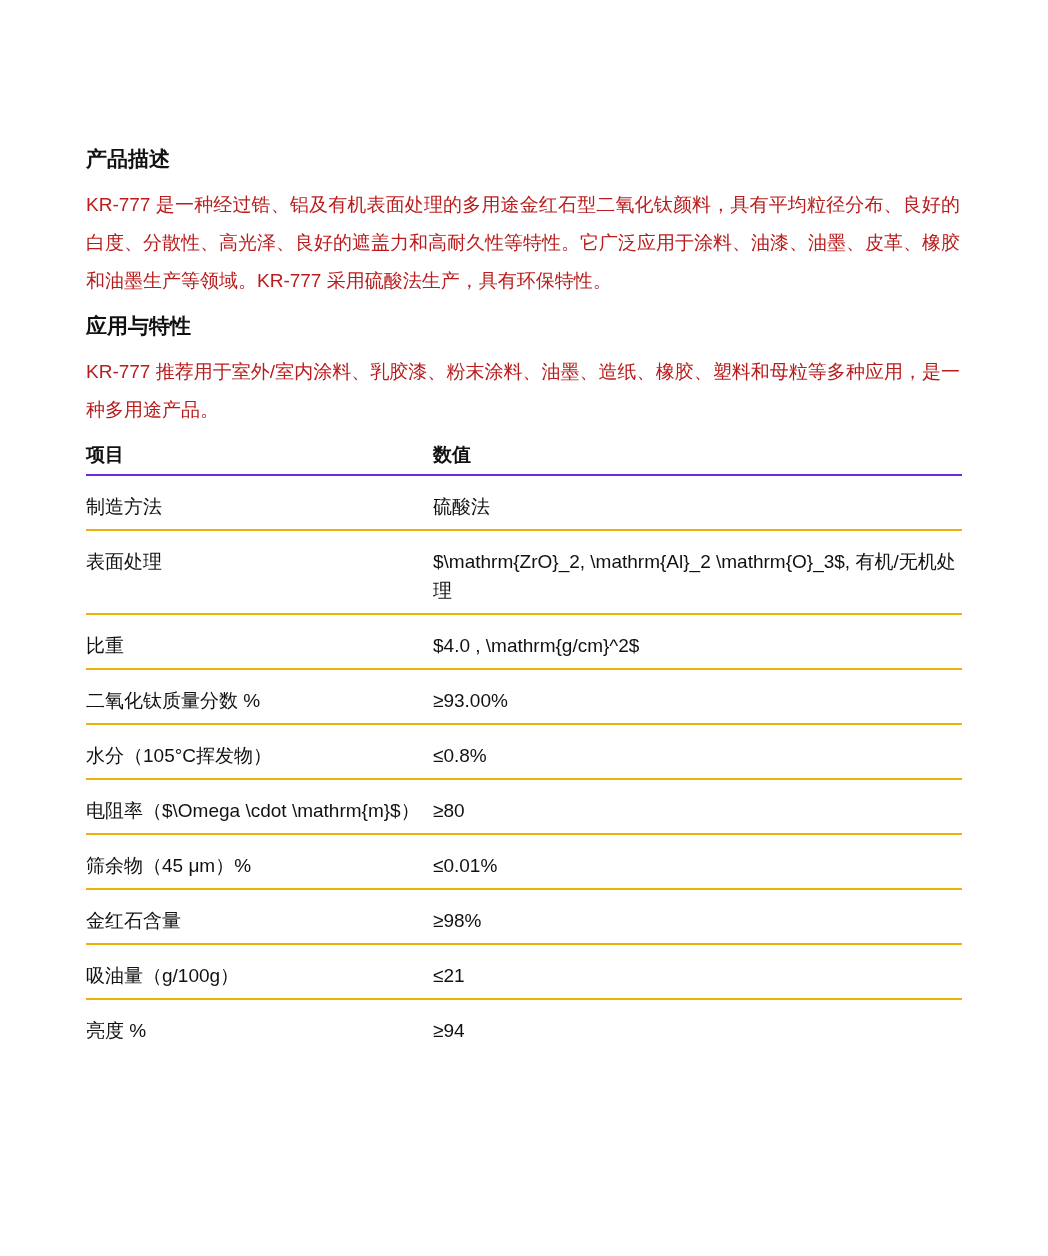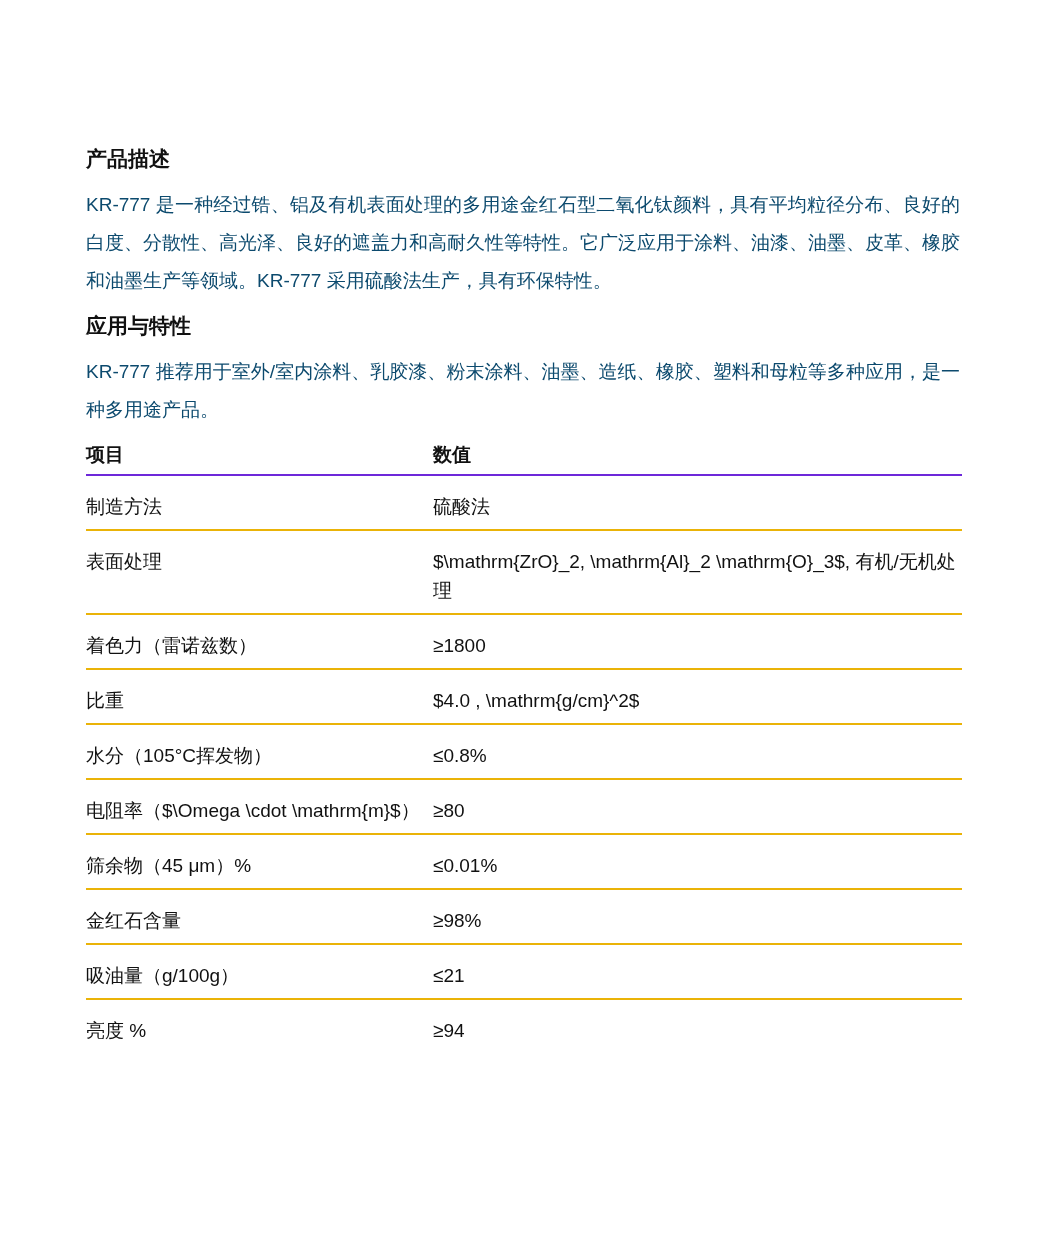--- a/index.html
+++ b/index.html
@@ -27,21 +27,21 @@
     line-height: 25px;
     font-weight: 700;
     color: #111111;
   }
   .section-heading.spaced {
   }
   .body-text {
     margin: 15px 2px 13px 0;
     font-size: 19px;
     line-height: 38px;
-    color: #0c4a6e;
+    color: #b91c1c;
     text-align: justify;
   }
   table.spec-table {
     margin-top: 12px;
     width: 876px;
     border-collapse: collapse;
     table-layout: fixed;
   }
   table.spec-table col.c1 { width: 347px; }
   table.spec-table col.c2 { width: 529px; }
@@ -92,26 +92,26 @@
     <tbody>
       <tr>
         <td>制造方法</td>
         <td>硫酸法</td>
       </tr>
       <tr>
         <td>表面处理</td>
         <td>$\mathrm{ZrO}_2, \mathrm{Al}_2 \mathrm{O}_3$, 有机/无机处理</td>
       </tr>
       <tr>
-        <td>着色力（雷诺兹数）</td>
-        <td>≥1800</td>
+        <td>比重</td>
+        <td>$4.0 , \mathrm{g/cm}^2$</td>
       </tr>
       <tr>
-        <td>比重</td>
-        <td>$4.0 , \mathrm{g/cm}^2$</td>
+        <td>二氧化钛质量分数 %</td>
+        <td>≥93.00%</td>
       </tr>
       <tr>
         <td>水分（105°C挥发物）</td>
         <td>≤0.8%</td>
       </tr>
       <tr>
         <td>电阻率（$\Omega \cdot \mathrm{m}$）</td>
         <td>≥80</td>
       </tr>
       <tr>

